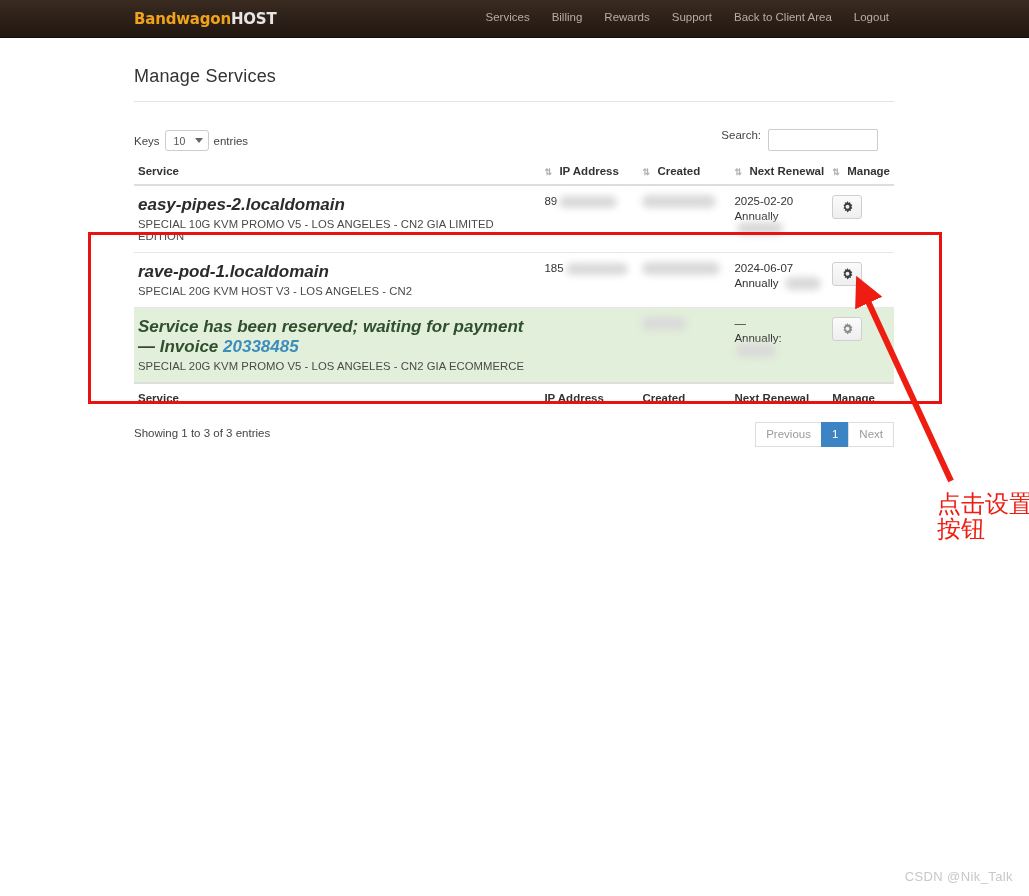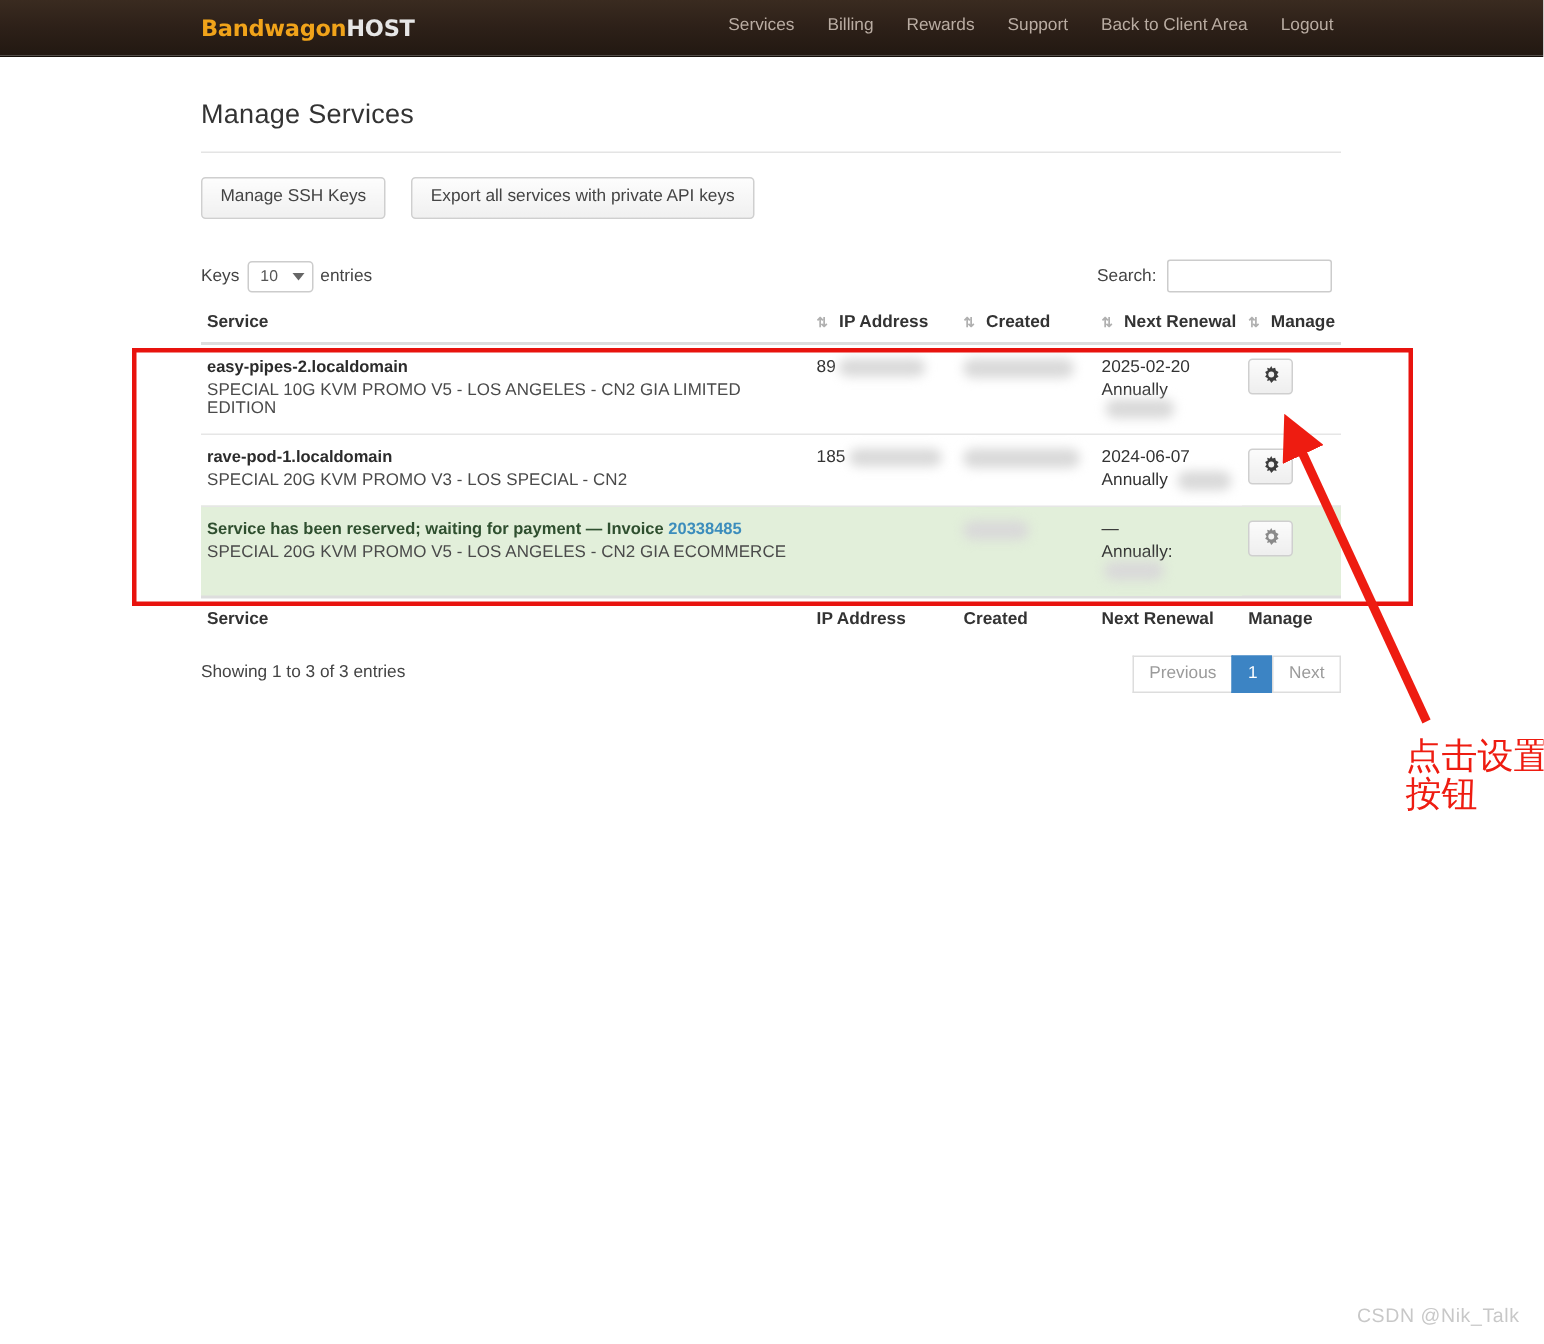--- a/index.html
+++ b/index.html
@@ -71,22 +71,22 @@
     border:1px solid #cccccc; border-radius:3px; background:#fff;
     font-size:10.5px; color:#555;
     display:flex; align-items:center; padding-left:8px;
   }
   .sel .caret{
     position:absolute; right:5px; top:7px;
     width:0;height:0;border-left:4px solid transparent;border-right:4px solid transparent;
     border-top:5px solid #666;
   }
   .dt-filter{
-    position:absolute; right:6px; top:-1px;
-    font-size:11.5px; color:#444; display:flex; align-items:center; gap:7px;
+    position:absolute; right:16px; top:-1px;
+    font-size:11.5px; color:#444; display:flex; gap:7px;
   }
   .dt-filter input{
     width:110px; height:22px; border:1px solid #cccccc; border-radius:2px;
     padding:2px 5px; font-size:11.5px; font-family:"Liberation Sans", sans-serif;
     outline:none; background:#fff;
   }
 
   
   table.dt{ width:760px; border-collapse:collapse; margin-top:6px; }
   table.dt th{
@@ -99,21 +99,21 @@
   .sorticon{
     display:inline-block; width:9px; margin-right:6px;
     color:#b0b0b0; font-size:9px; letter-spacing:-1px;
   }
   table.dt td{
     padding:9px 4px 10px 4px;
     border-bottom:1px solid #e6e6e6;
     font-size:11.5px; color:#333; vertical-align:top;
   }
   tr.reserved td{ background:#e2efda; border-bottom:1px solid #d6e7cb; }
-  .svc-name{ font-weight:bold; font-size:11px; color:#2b2b2b; }
+  .svc-name{ font-weight:bold; font-size:17px; color:#2b2b2b;font-style:italic; }
   .svc-name.green{ color:#2f4f2f; }
   .svc-plan{ font-size:11.3px; color:#4a4a4a; margin-top:3px; letter-spacing:.05px;}
   .invoice-link{ color:#3c8dbc; text-decoration:none; font-weight:bold; }
 
   .c-ip{ width:98px; position:relative;margin-top:24px; }
   .c-created{ width:92px; position:relative; }
   .c-renew{ width:96px; position:relative; }
   .c-manage{ width:58px; }
 
   .blur{
@@ -177,24 +177,20 @@
     <a href="#">Logout</a>
   </div>
 </div>
 
 <div id="page">
   <div id="content">
 
     <h1 id="title">Manage Services</h1>
     <div class="hr"></div>
 
-    <div class="btnrow">
-      <button class="btn">Manage SSH Keys</button>
-      <button class="btn">Export all services with private API keys</button>
-    </div>
 
     <div class="dt-top">
       <div class="dt-length">
         <span>Keys</span>
         <div class="sel">
           <span>10</span>
           <span class="caret"></span>
         </div>
         <span>entries</span>
       </div>
@@ -240,21 +236,21 @@
                 <path fill="#3c3c3c" d="M8 0l1 2.1 2.2-.6.6 2.2L14 5l-1.3 1.9L14 8.8l-2.2 1.3.6 2.2-2.2-.6L8 14l-1.2-2.3-2.2.6.6-2.2L3 8.8l1.2-1.9L3 5l2.2-1.3-.6-2.2L6.8 2z"></path>
                 <circle cx="8" cy="7" r="2.4" fill="#eeeeee"></circle>
               </svg>
             </div>
           </td>
         </tr>
 
         <tr>
           <td>
             <div class="svc-name">rave-pod-1.localdomain</div>
-            <div class="svc-plan">SPECIAL 20G KVM PROMO V3 - LOS SPECIAL - CN2</div>
+            <div class="svc-plan">SPECIAL 20G KVM HOST V3 - LOS ANGELES - CN2</div>
           </td>
           <td class="c-ip">
             <span>185</span><span class="blur" style="width:62px;height:12px;margin-left:2px;"></span>
           </td>
           <td class="c-created">
             <span class="blur" style="width:78px;height:13px;"></span>
           </td>
           <td class="c-renew">
             <div>2024-06-07</div>
             <div style="margin-top:3px;position:relative;">

